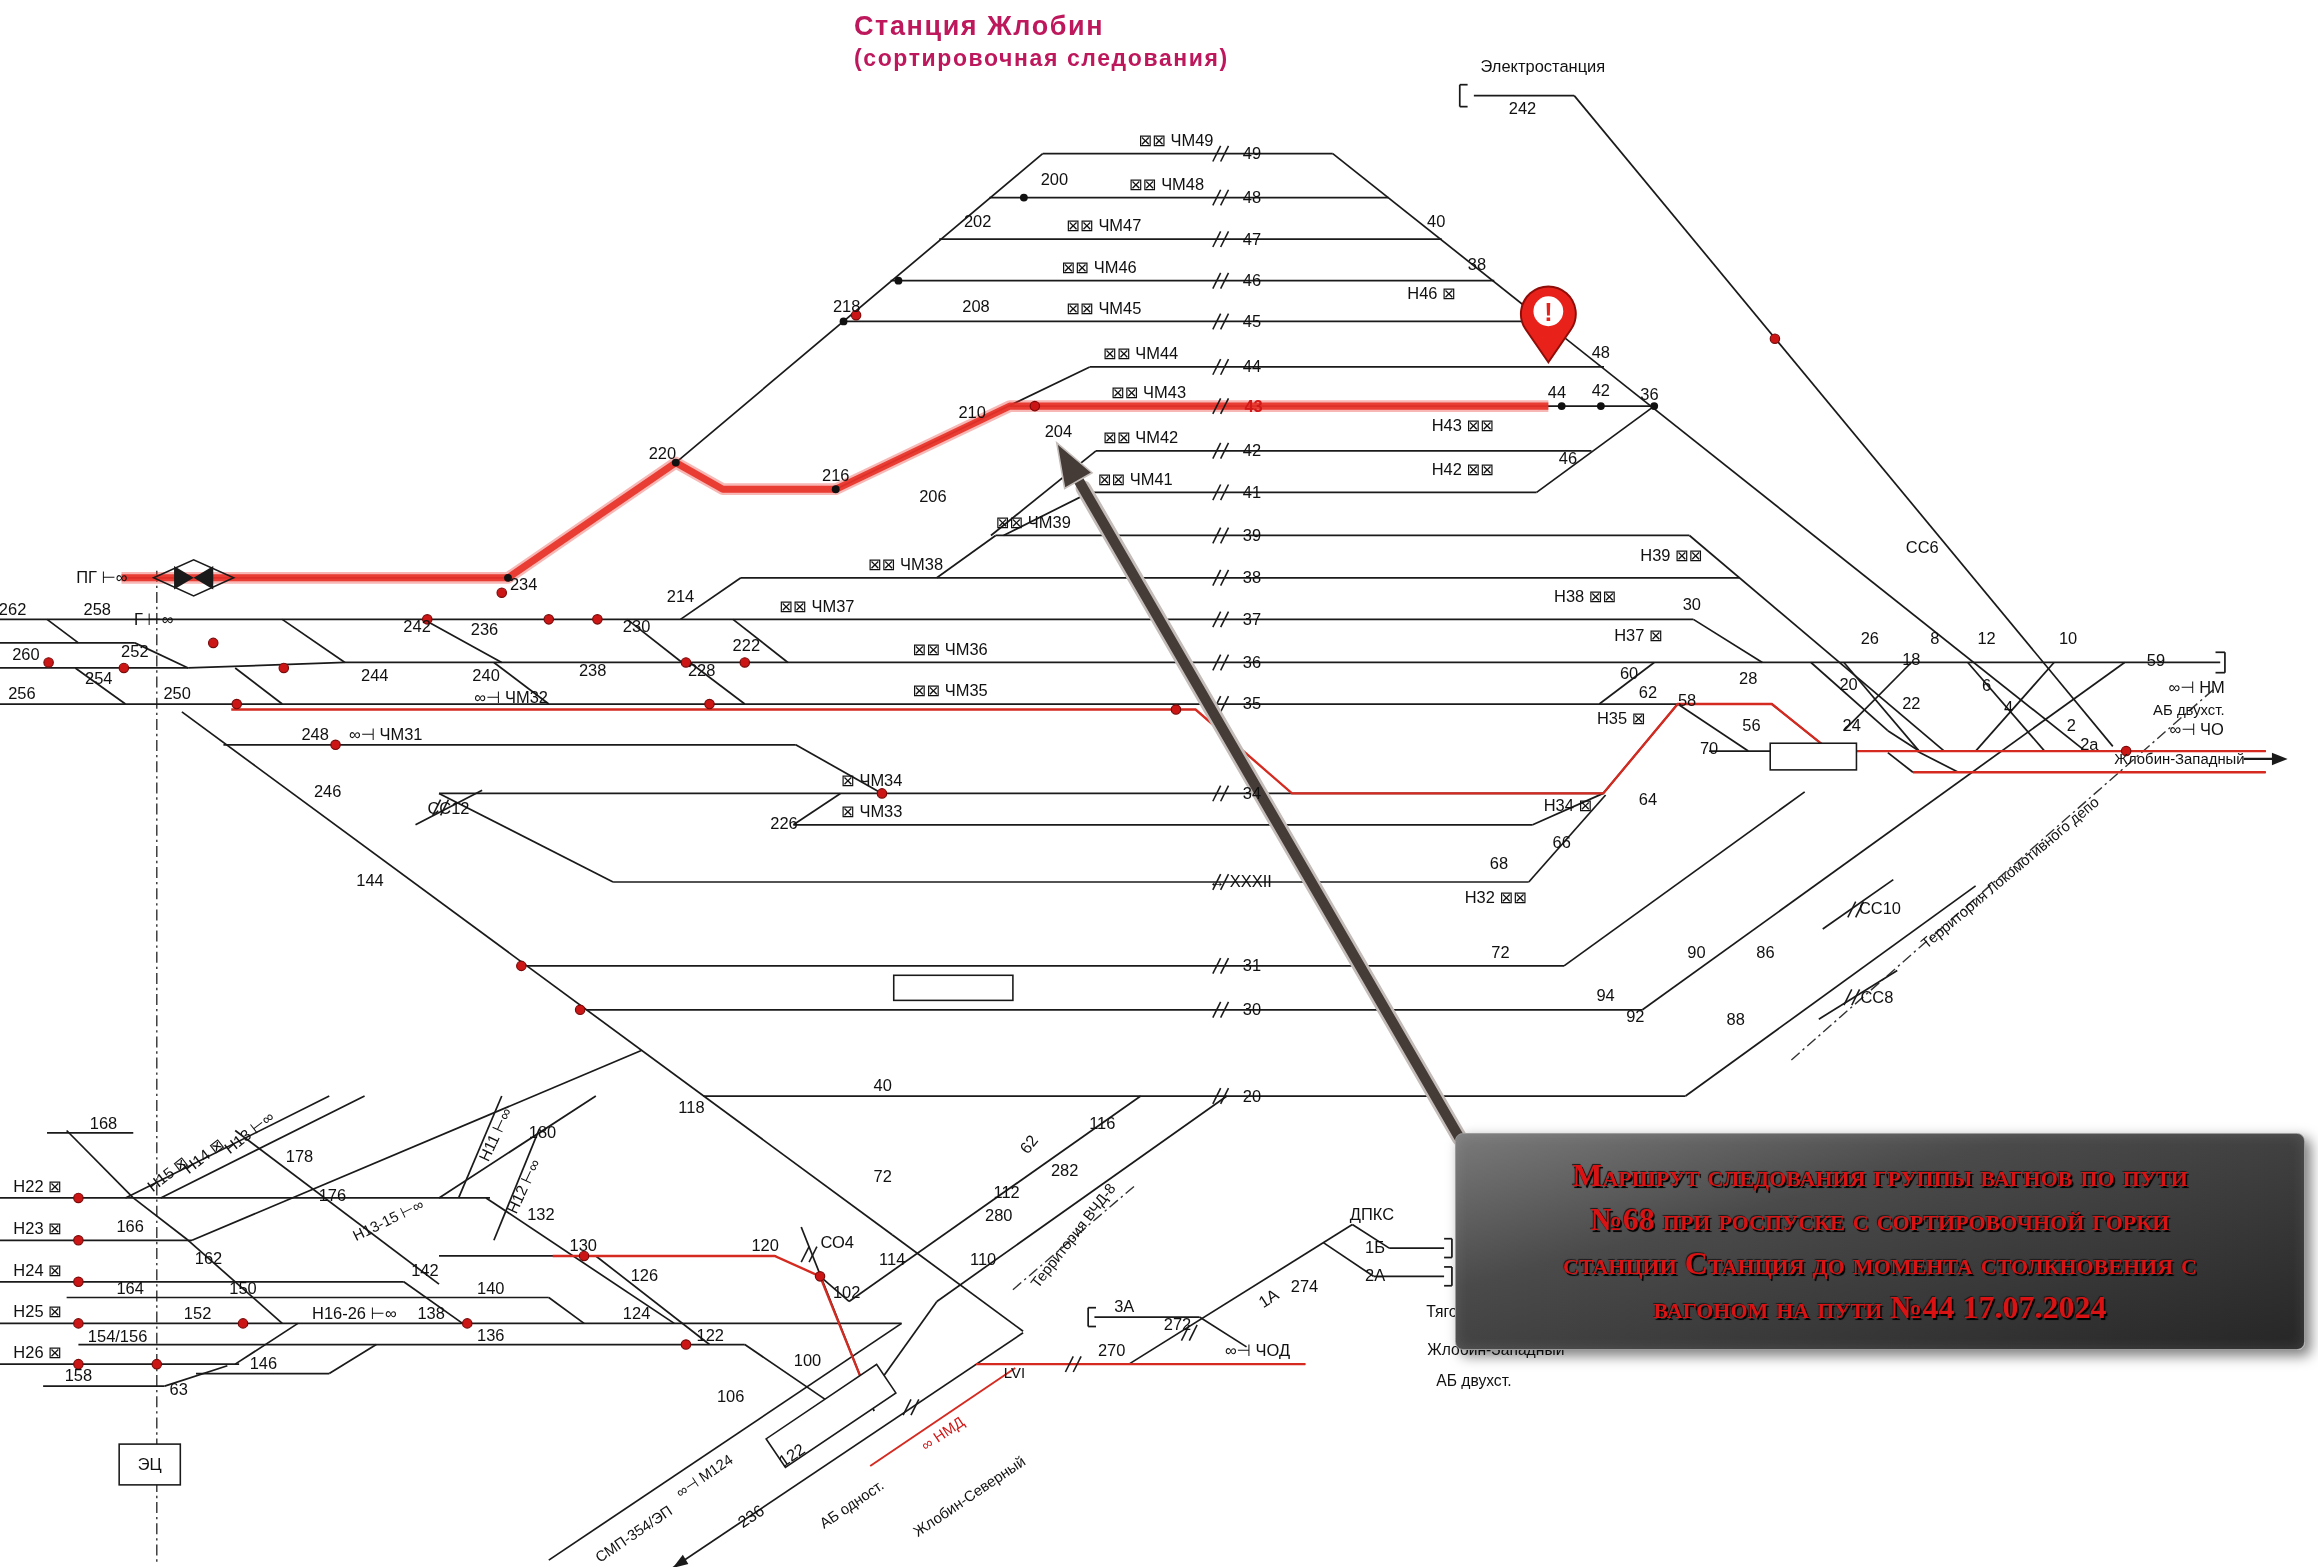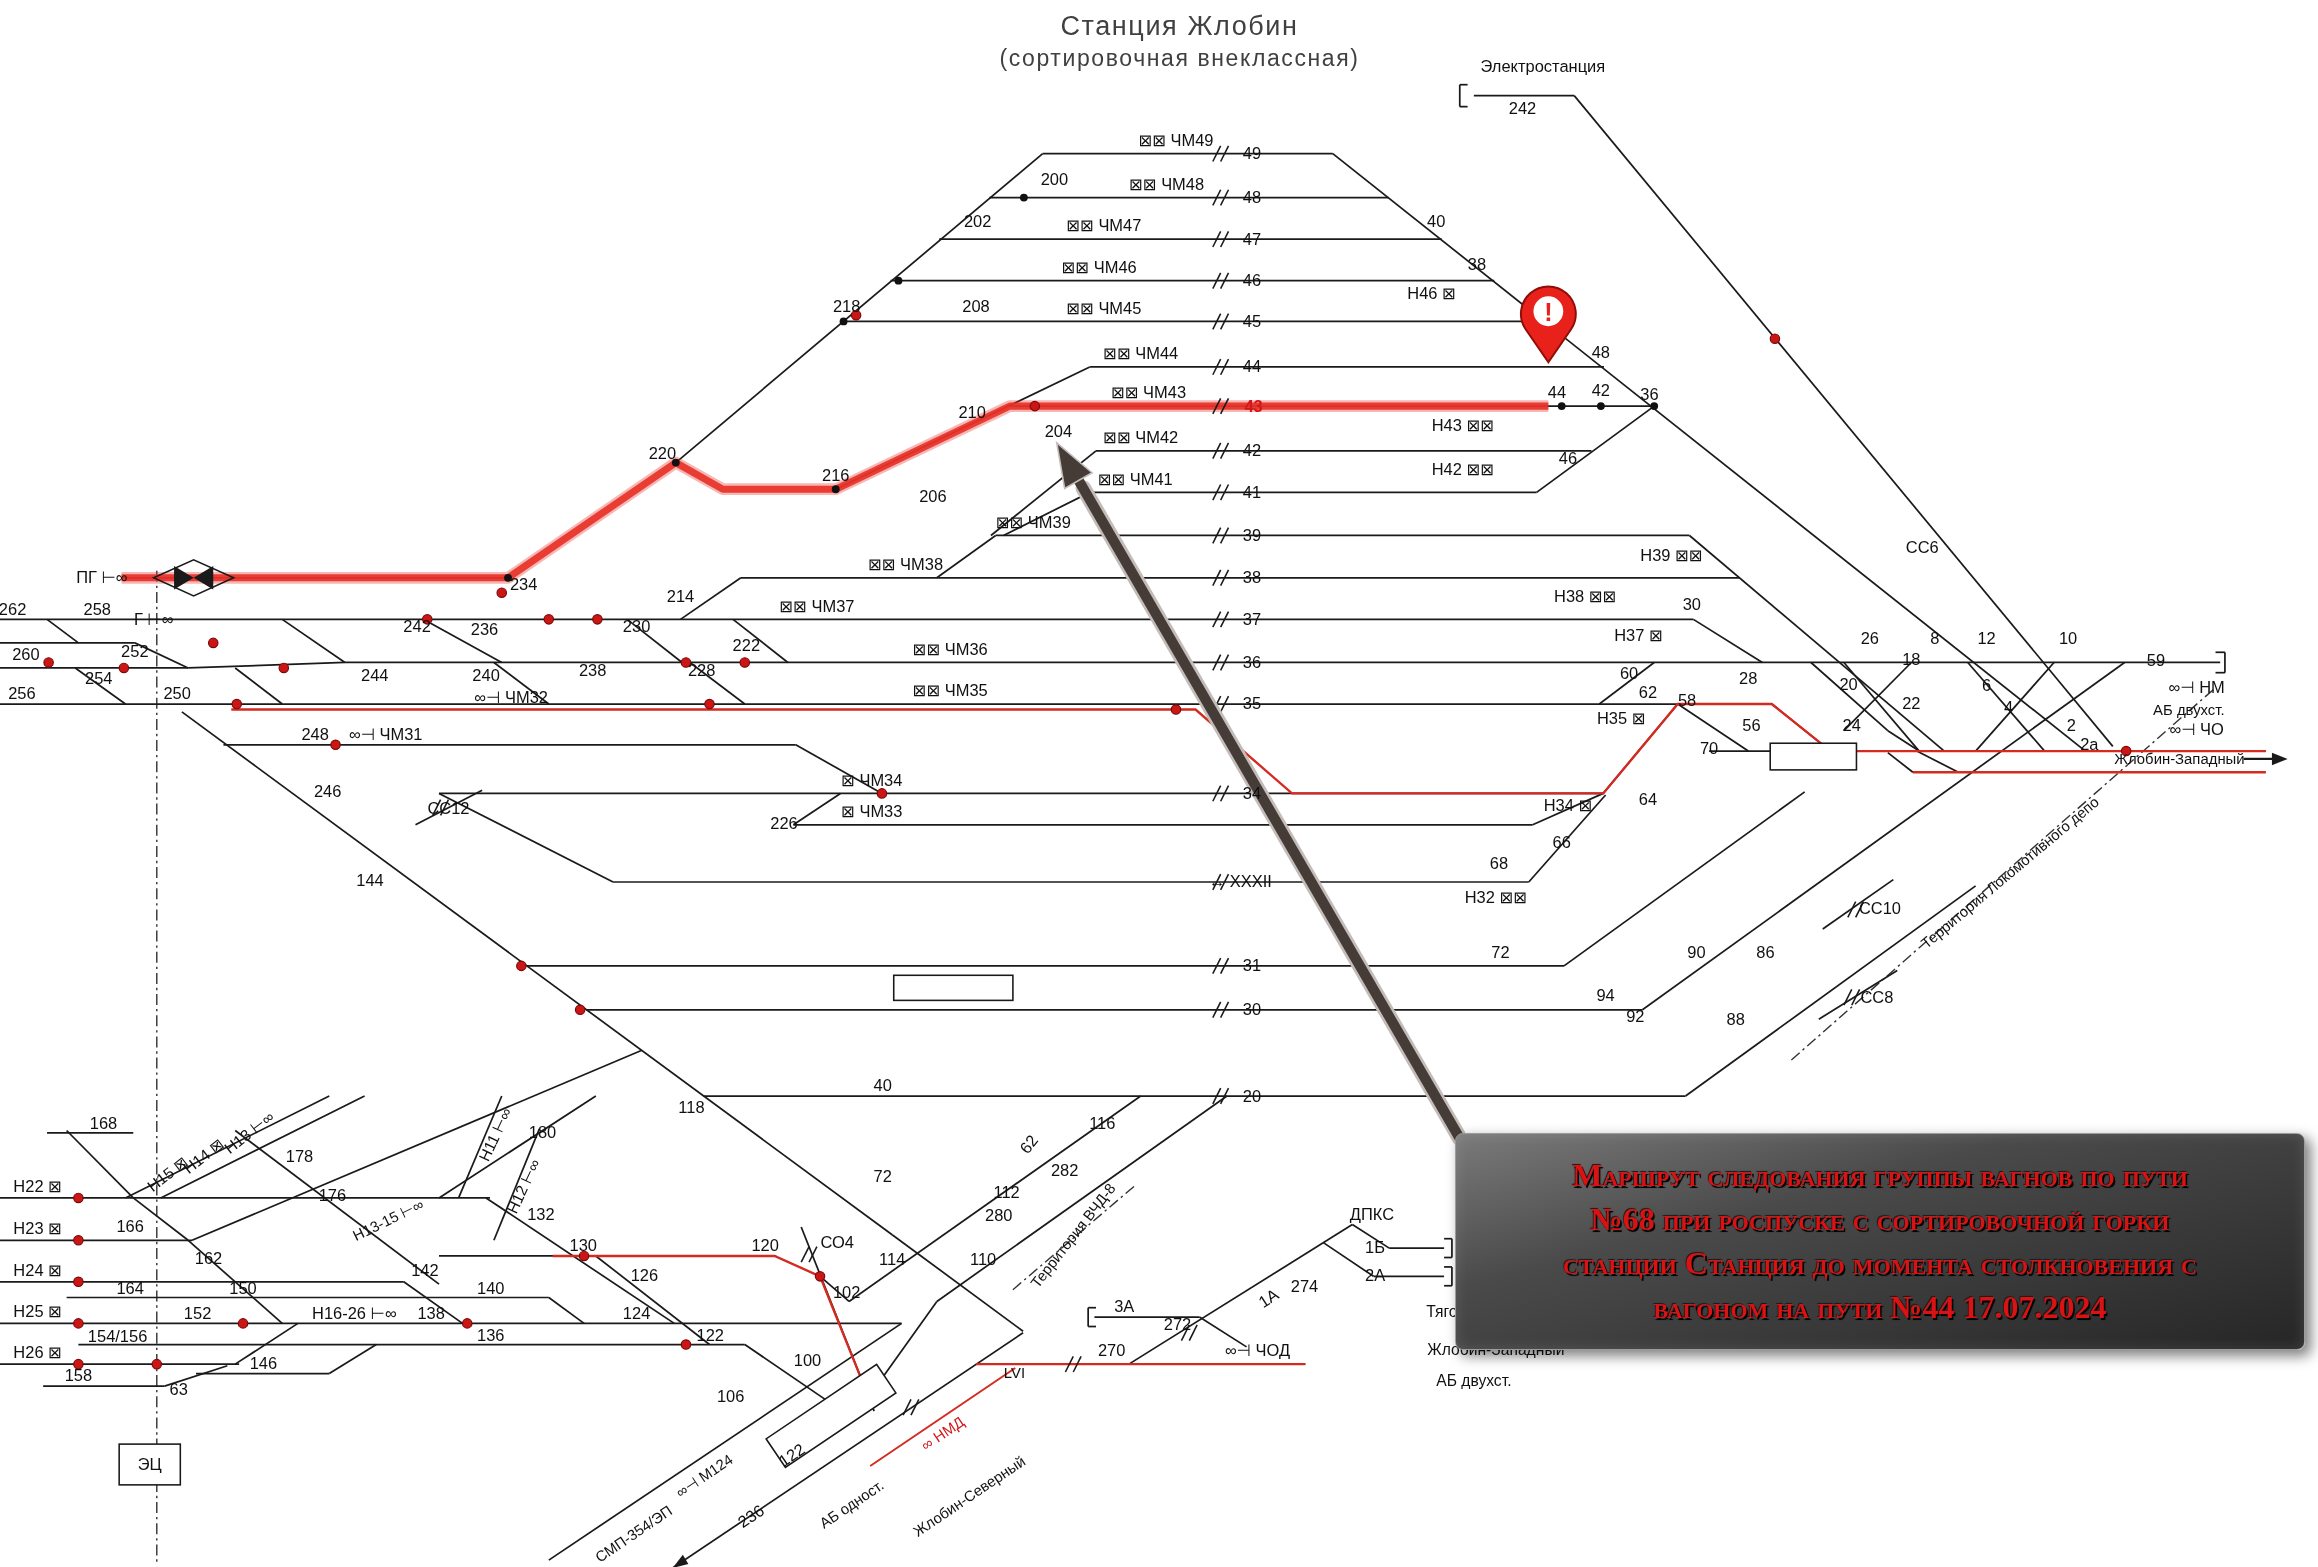--- a/index.html
+++ b/index.html
@@ -1,20 +1,20 @@
 <!DOCTYPE html>
 <html style="font-size:12.5px"><head>
 <meta charset="utf-8">
 <style>
   html,body{margin:0;padding:0;background:#ffffff;}
   #stage{position:relative;width:2319px;height:1568px;background:#ffffff;overflow:hidden;
          font-family:"Liberation Sans",sans-serif;}
   #scheme{position:absolute;left:0;top:0;}
-  .title-block{position:absolute;left:854px;top:11px;width:651px;text-align:center;
-    font-family:"Liberation Sans",sans-serif;color:#404040;font-weight:normal;letter-spacing:1.6px;}
+  .title-block{position:absolute;left:854px;top:11px;width:651px;
+    font-family:"Liberation Sans",sans-serif;color:#be185d;font-weight:bold;letter-spacing:1.6px;}
   .title-line1{font-size:27px;}
   .title-line2{font-size:23px;margin-top:3.1px;}
   .caption-box{position:absolute;left:1455px;top:1133px;width:850px;box-sizing:border-box;
     padding:19px 21px;border-radius:7.8px;border:1.6px solid #9c9c9c;
     background:linear-gradient(165deg,#7a7a7a 0%,#4a4a4a 35%,#262626 100%);
     box-shadow:5.5px 5.5px 12.5px rgba(0,0,0,.5), inset 0 0 14px rgba(255,255,255,.12);
     text-align:center;}
   .caption-line{font-family:"Liberation Serif",serif;font-variant:small-caps;
     font-weight:bold;font-size:32px;line-height:1.38;color:#d91313;
     text-shadow:1.6px 1.6px 0.8px #000,-0.8px -0.8px 0.8px #1a1a1a;}
@@ -501,21 +501,21 @@
         <text x="1502" y="1696" text-anchor="middle" font-size="21" fill="#111" font-family="&quot;Liberation Sans&quot;,sans-serif">272</text>
         <text x="1418" y="1730" text-anchor="middle" font-size="21" fill="#111" font-family="&quot;Liberation Sans&quot;,sans-serif">270</text>
         <text x="1604" y="1730" text-anchor="middle" font-size="21" fill="#111" font-family="&quot;Liberation Sans&quot;,sans-serif">∞⊣ ЧОД</text>
         <text x="1908" y="1728" text-anchor="middle" font-size="20" fill="#111" font-family="&quot;Liberation Sans&quot;,sans-serif">Жлобин-Западный</text>
         <text x="1880" y="1768" text-anchor="middle" font-size="20" fill="#111" font-family="&quot;Liberation Sans&quot;,sans-serif">АБ двухст.</text>
       </g>
   </svg>
 
   <div class="title-block">
     <div class="title-line1">Станция Жлобин</div>
-    <div class="title-line2">(сортировочная внеклассная)</div>
+    <div class="title-line2">(сортировочная следования)</div>
   </div>
 
   <div class="caption-box">
     <div class="caption-line">Маршрут следования группы вагнов по пути</div>
     <div class="caption-line">№68 при роспуске с сортировочной горки</div>
     <div class="caption-line">станции Станция до момента столкновения с</div>
     <div class="caption-line">вагоном на пути №44 17.07.2024</div>
   </div>
 
 </div>

